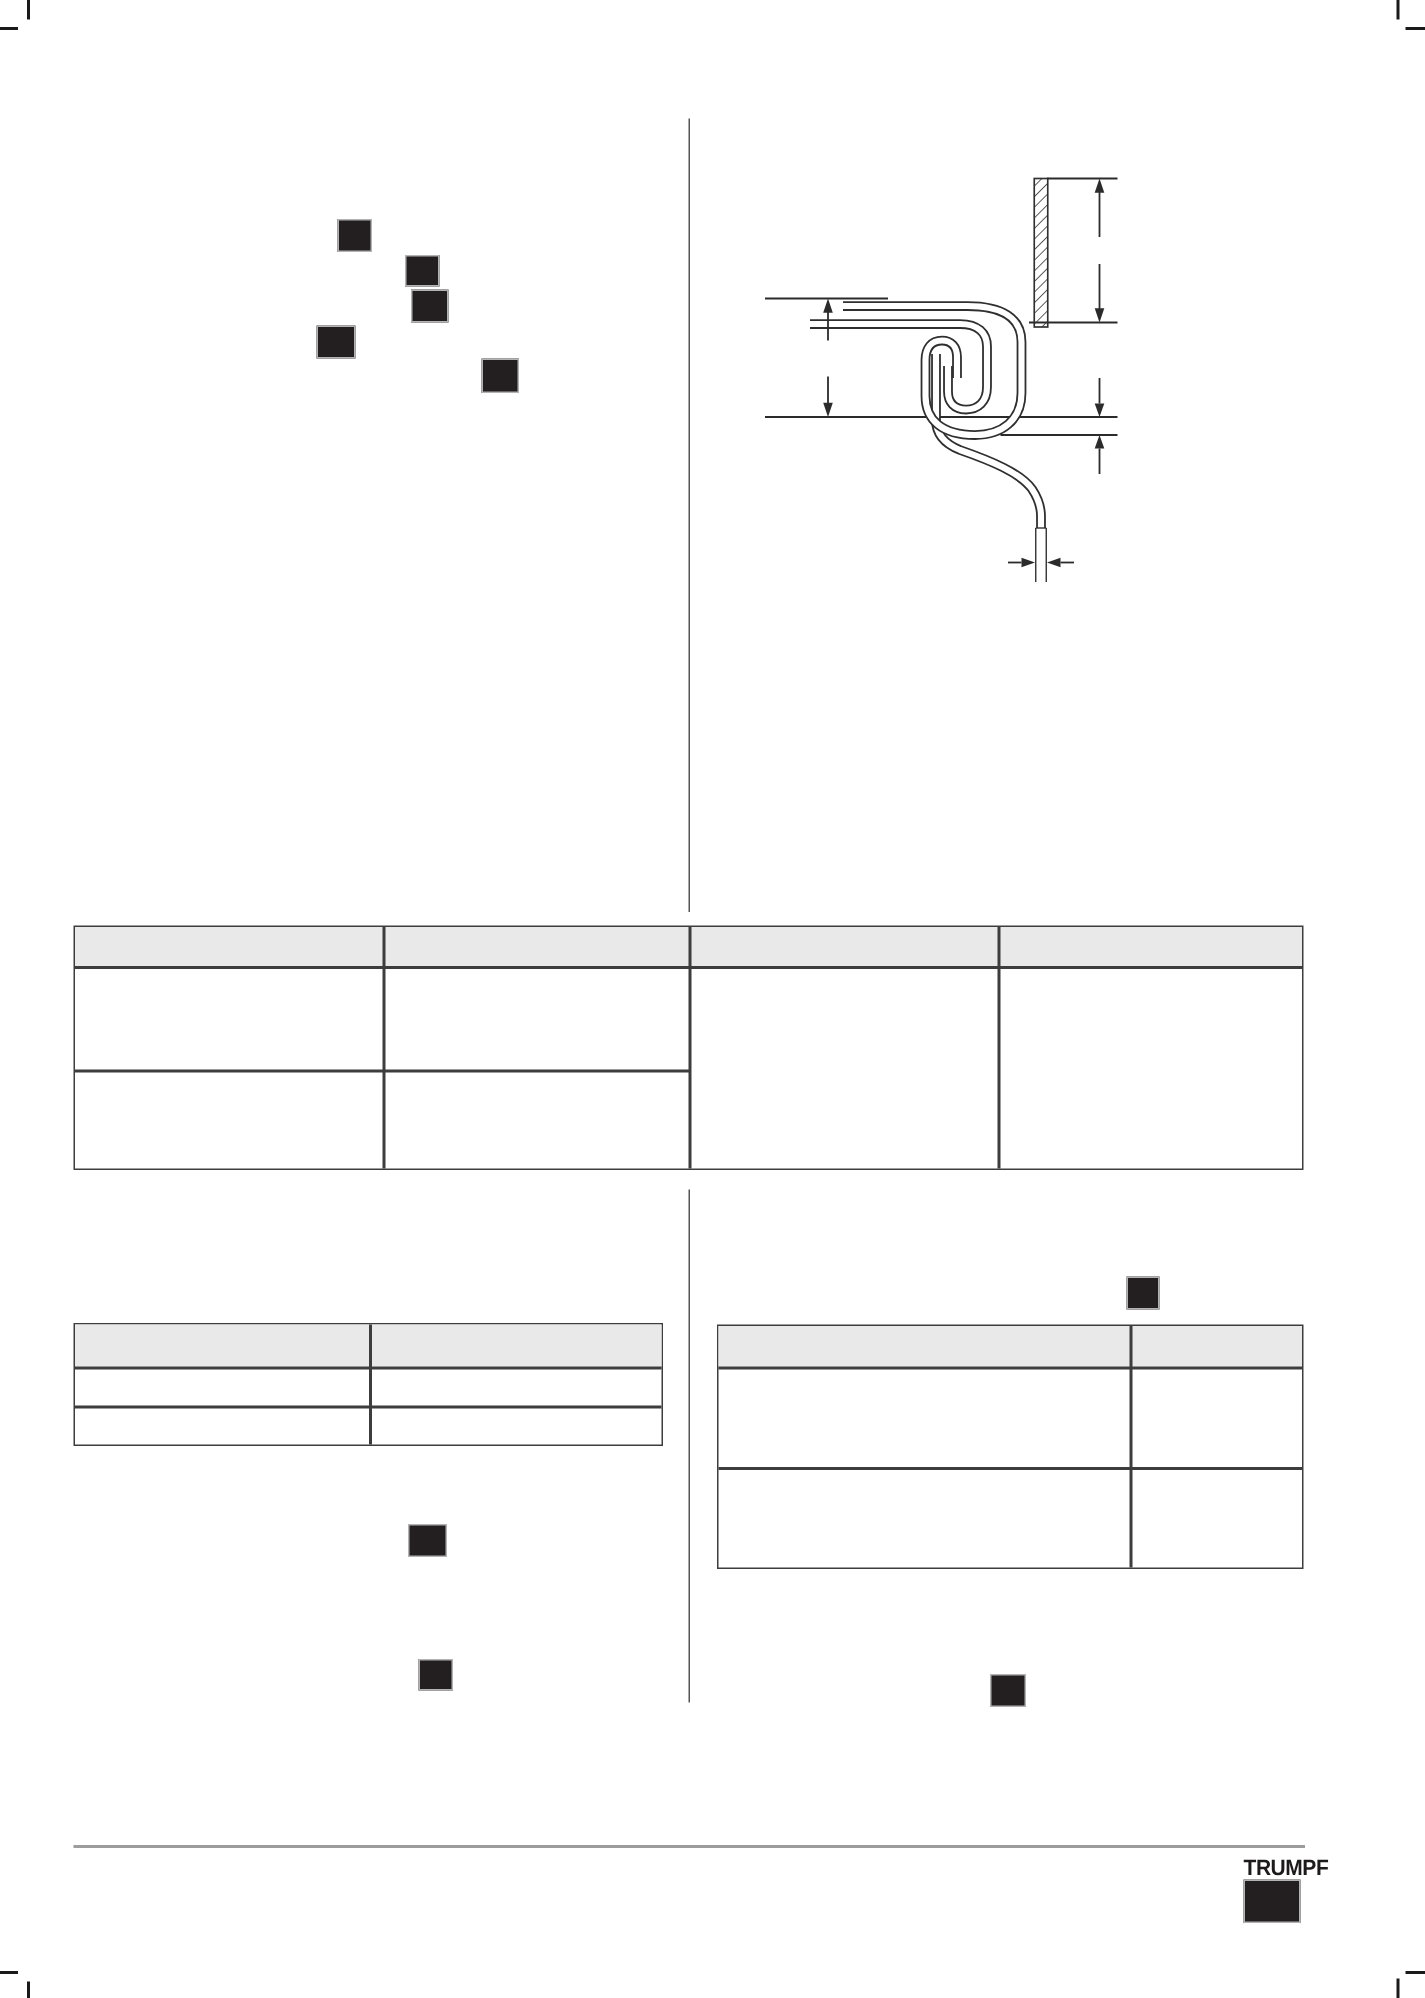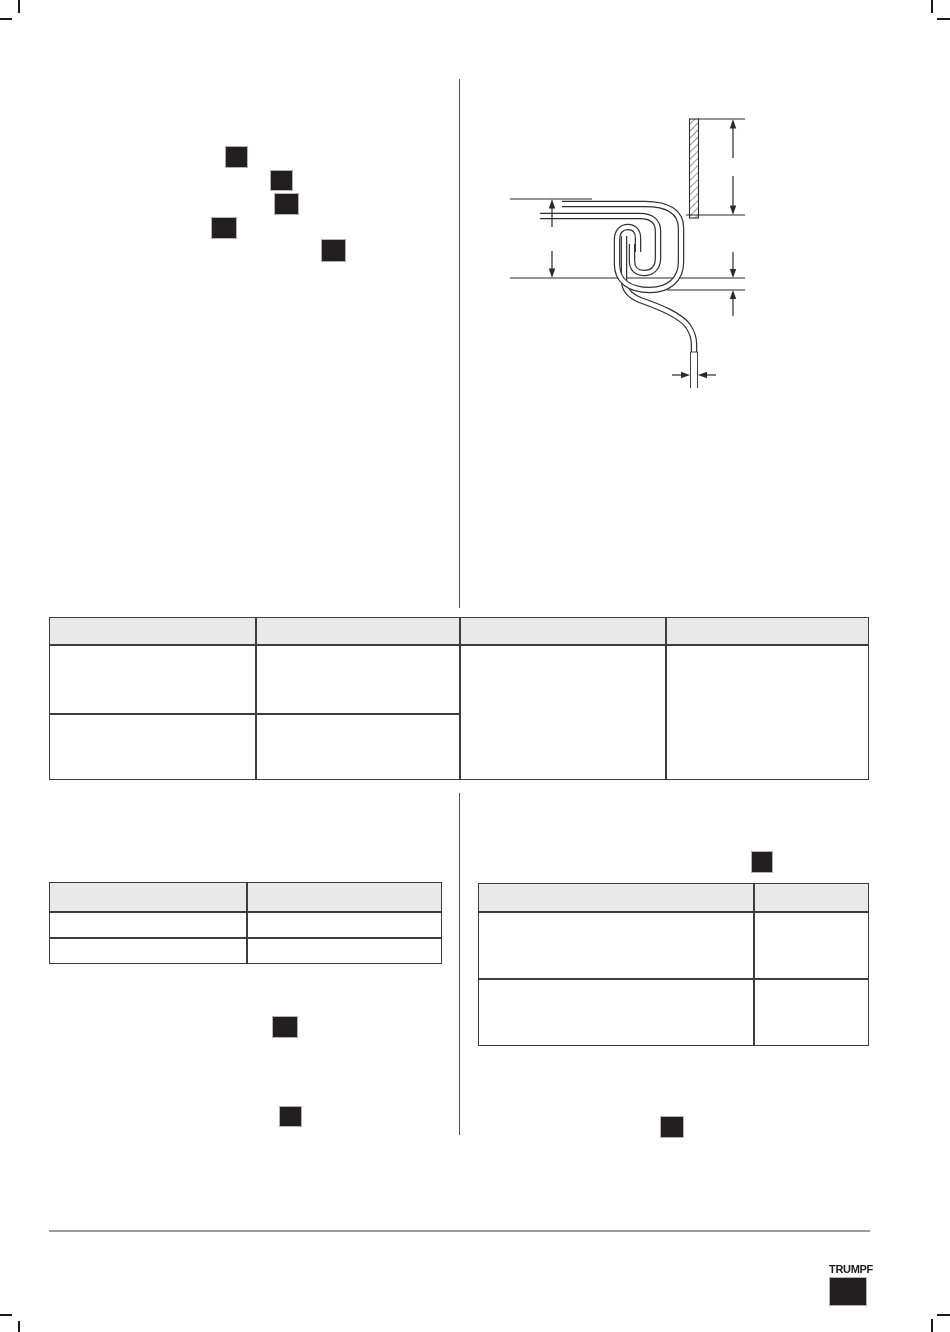--- a/index.html
+++ b/index.html
@@ -28,21 +28,21 @@
 
   
   .tbl{position:absolute;border:1.5px solid var(--tbl-border);box-sizing:border-box;background:#fff;}
   .tbl .head{position:absolute;left:0;top:0;right:0;background:var(--tbl-head);}
   .tbl .hline{position:absolute;left:0;height:1.5px;background:var(--tbl-border);}
   .tbl .vline{position:absolute;top:0;width:1.5px;background:var(--tbl-border);}
 
   
   .footer-rule{position:absolute;background:var(--rule);}
   .logo{position:absolute;display:flex;flex-direction:column;align-items:flex-start;}
-  .logo .word{font-size:11px;font-weight:700;letter-spacing:-0.3px;color:#1c1a1b;line-height:12px;transform:scaleY(1.05);margin-top:24px;}
+  .logo .word{font-size:14px;font-weight:700;letter-spacing:-0.3px;color:#1c1a1b;line-height:12px;transform:scaleY(1.05);}
   .logo .block{width:38px;height:29px;background:var(--redact);margin-top:2px;border:1px solid var(--redact-edge);box-sizing:border-box;}
 
   svg .thin{stroke:var(--ink);stroke-width:1.2;fill:none;}
   svg .xthin{stroke:var(--ink);stroke-width:0.9;fill:none;}
   svg .sheetdark{stroke:#2f2f2f;stroke-width:6.5;fill:none;stroke-linecap:butt;}
   svg .sheetwhite{stroke:#ffffff;stroke-width:4.1;fill:none;stroke-linecap:butt;}
   svg .arrow{fill:var(--ink);stroke:none;}
 </style>
 </head>
 <body>

